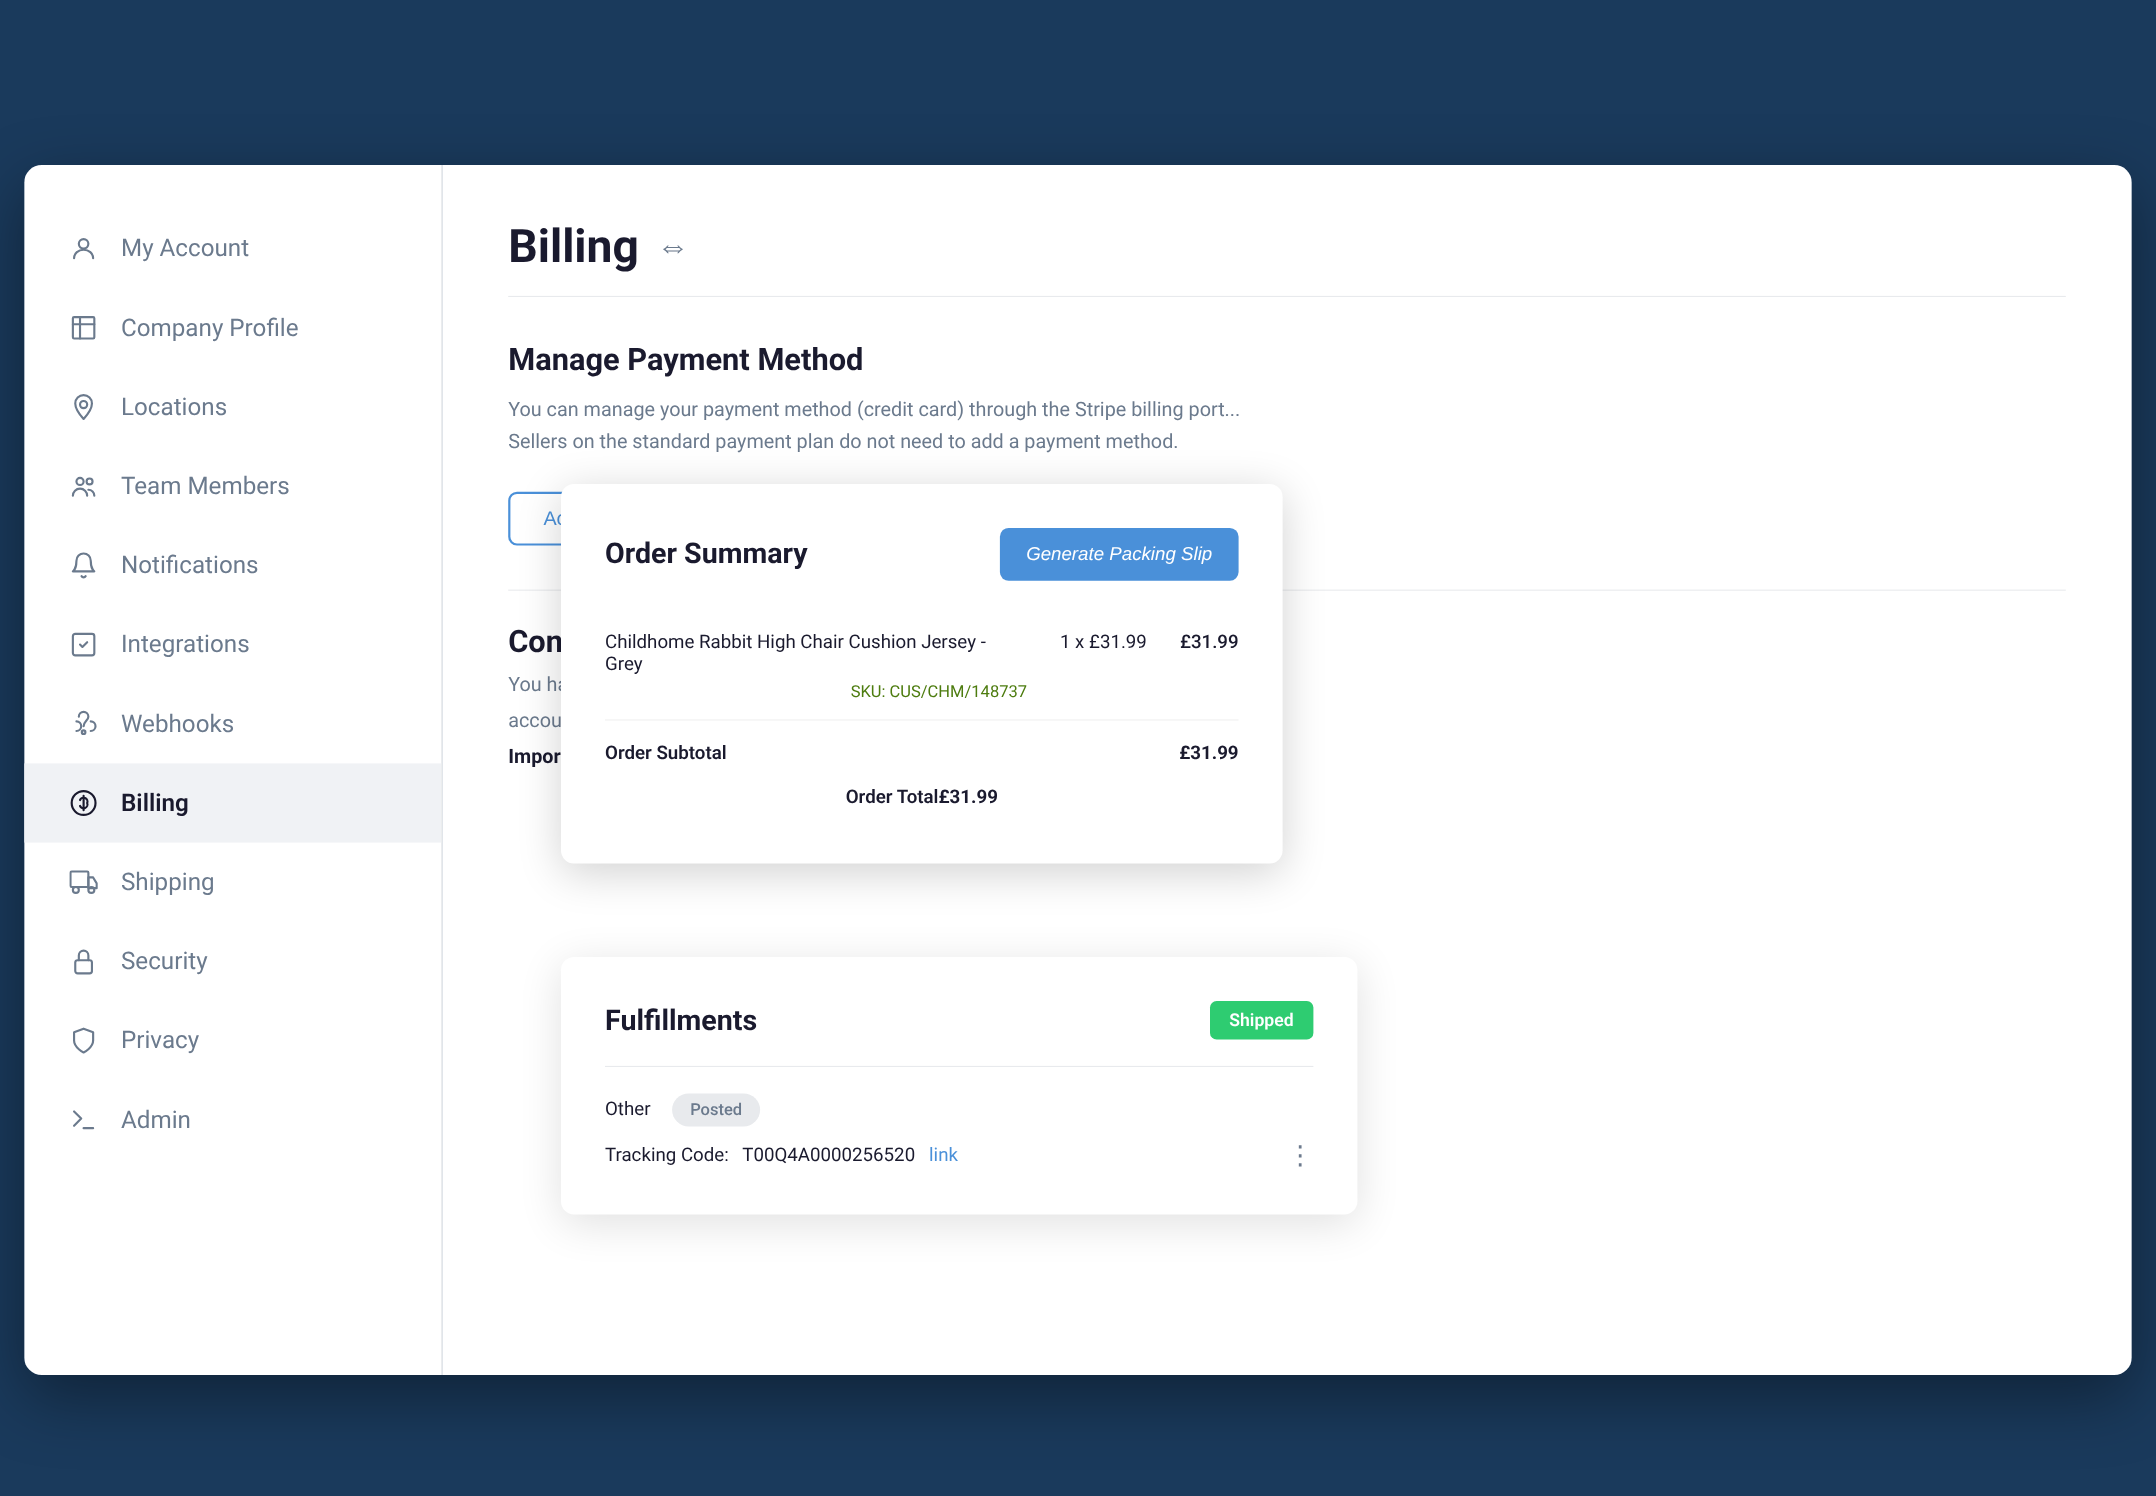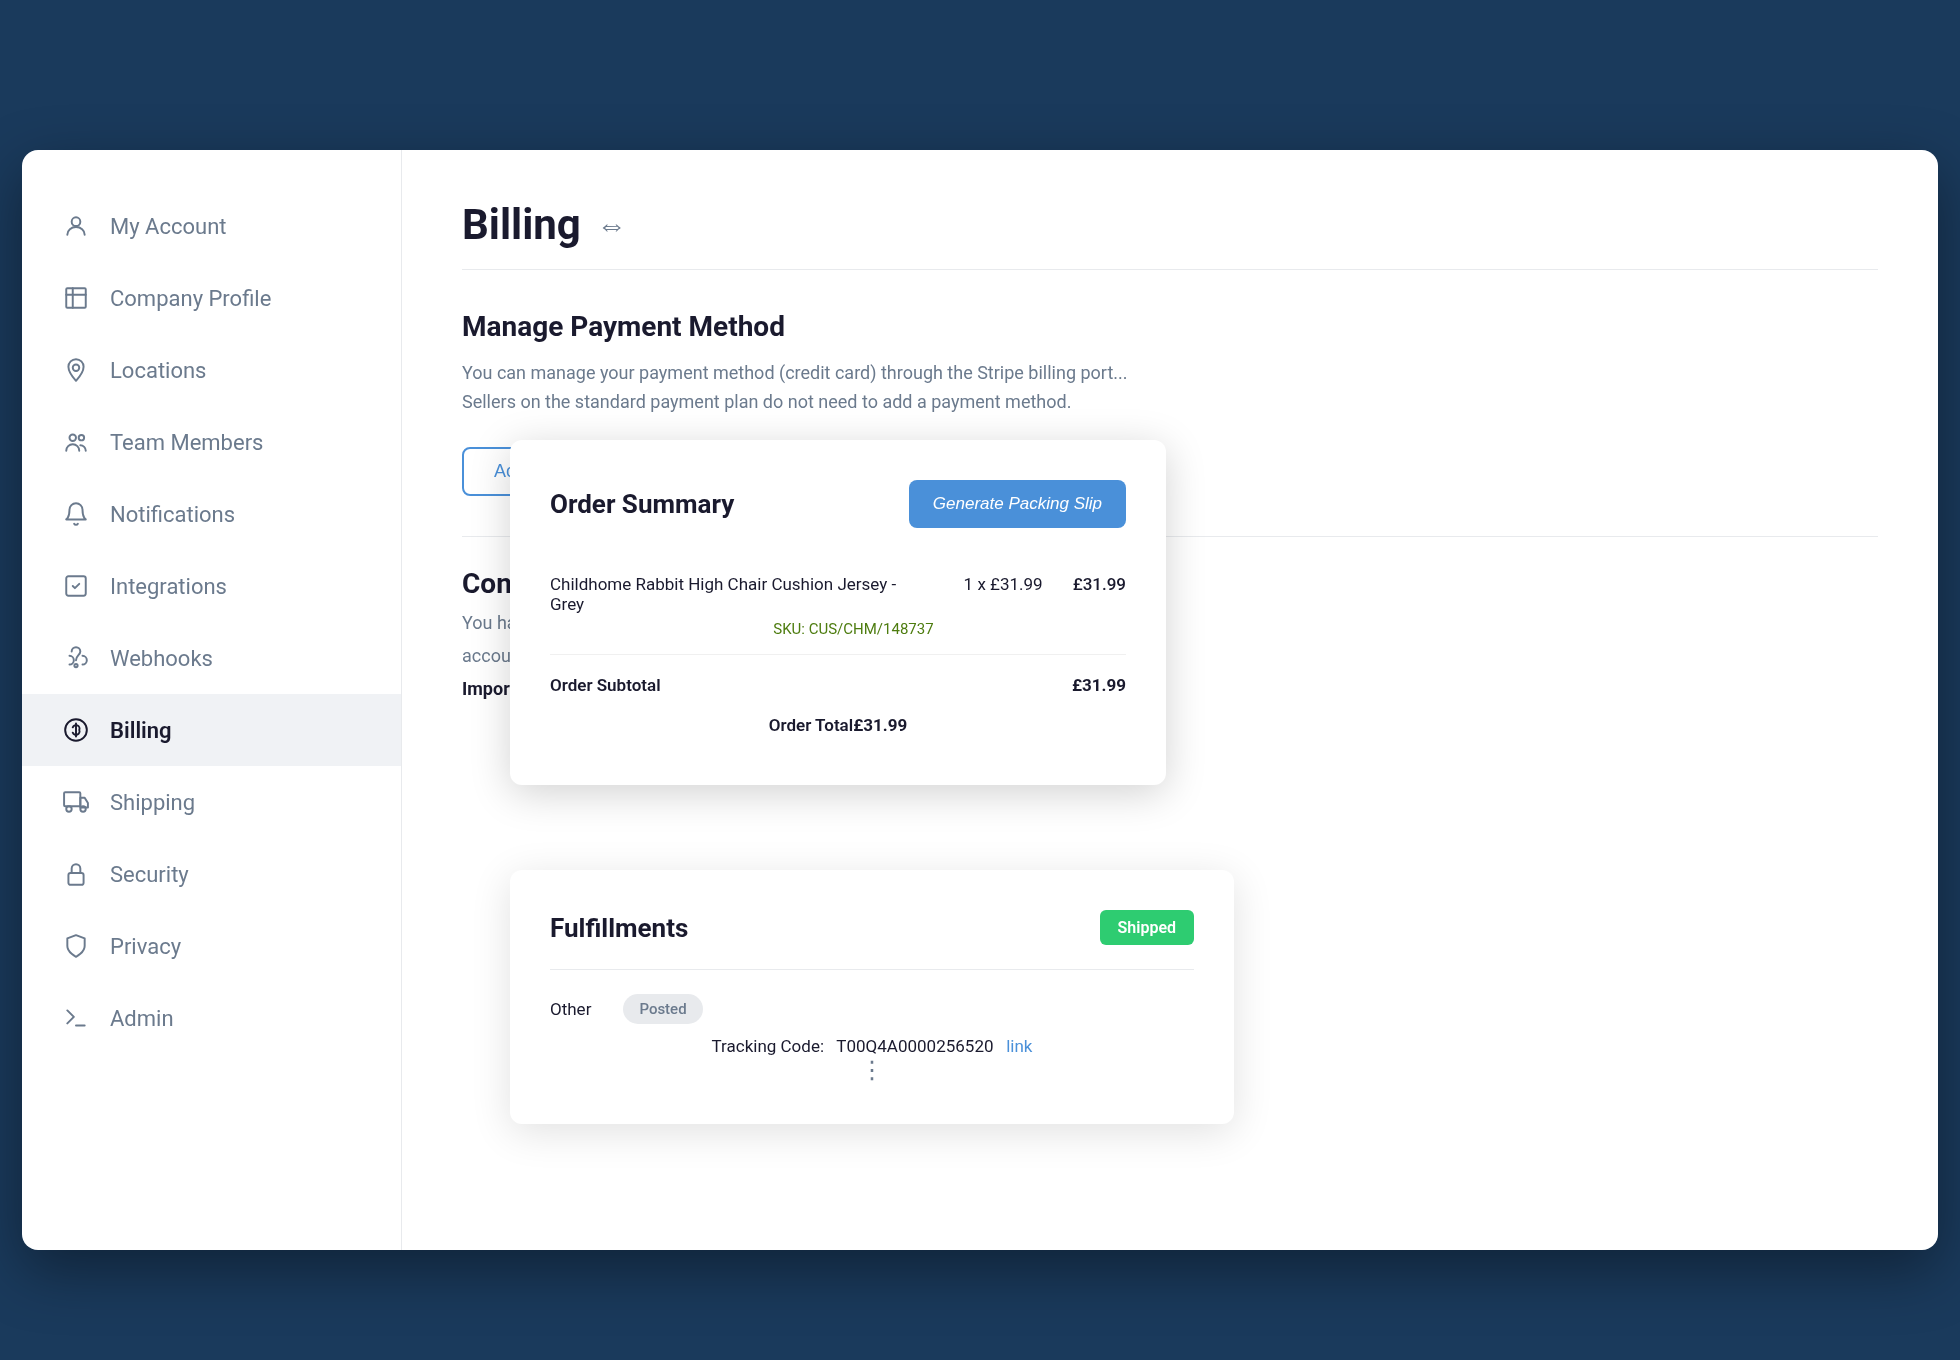--- a/index.html
+++ b/index.html
@@ -306,21 +306,21 @@
 
     .fulfillment-divider {
       height: 1px;
       background: #e8eaed;
       margin-bottom: 24px;
     }
 
     .fulfillment-row {
       display: flex;
       align-items: center;
-      gap: 32px;
+      gap: 20px;
       margin-bottom: 12px;
     }
 
     .fulfillment-type {
       font-size: 17px;
       color: #1a1a2e;
     }
 
     .posted-badge {
       background: #e8eaed;
@@ -328,21 +328,20 @@
       border-radius: 20px;
       padding: 6px 16px;
       font-size: 15px;
       font-weight: 500;
     }
 
     .tracking-row {
       display: flex;
       align-items: center;
       justify-content: space-between;
-      flex-direction: column;
     }
 
     .tracking-text {
       font-size: 17px;
       color: #1a1a2e;
     }
 
     .tracking-link {
       color: #4a90d9;
       font-size: 17px;

